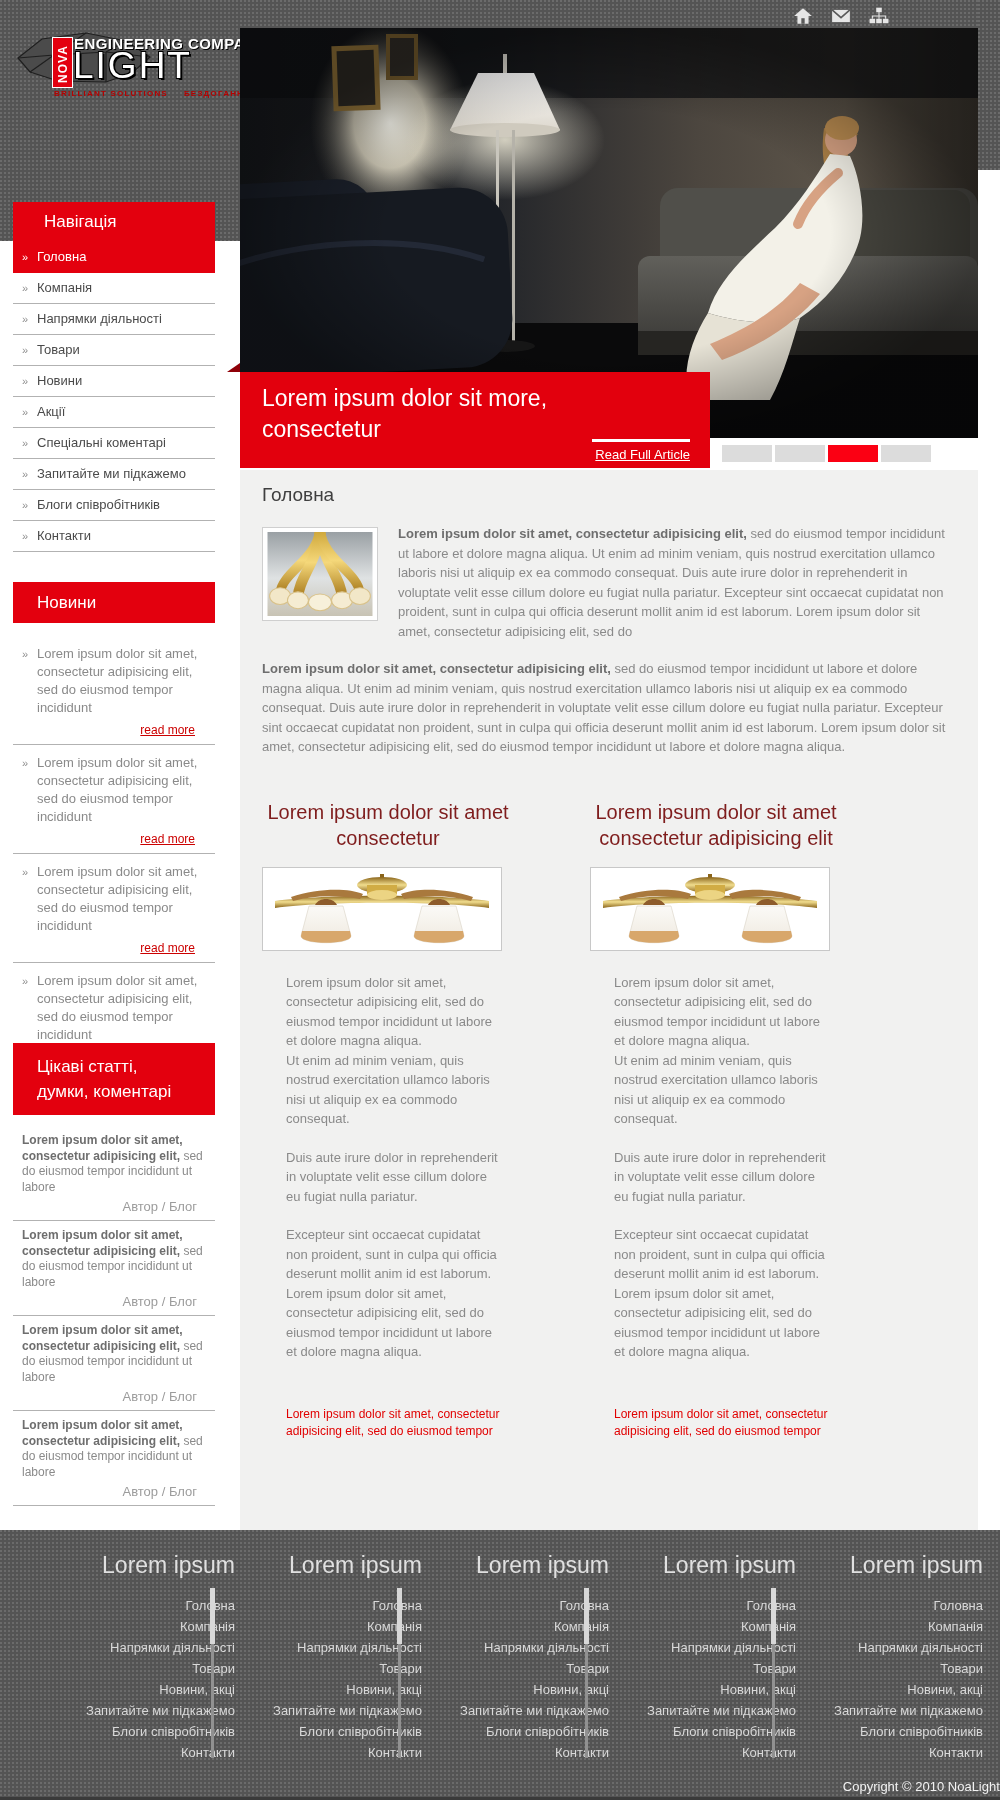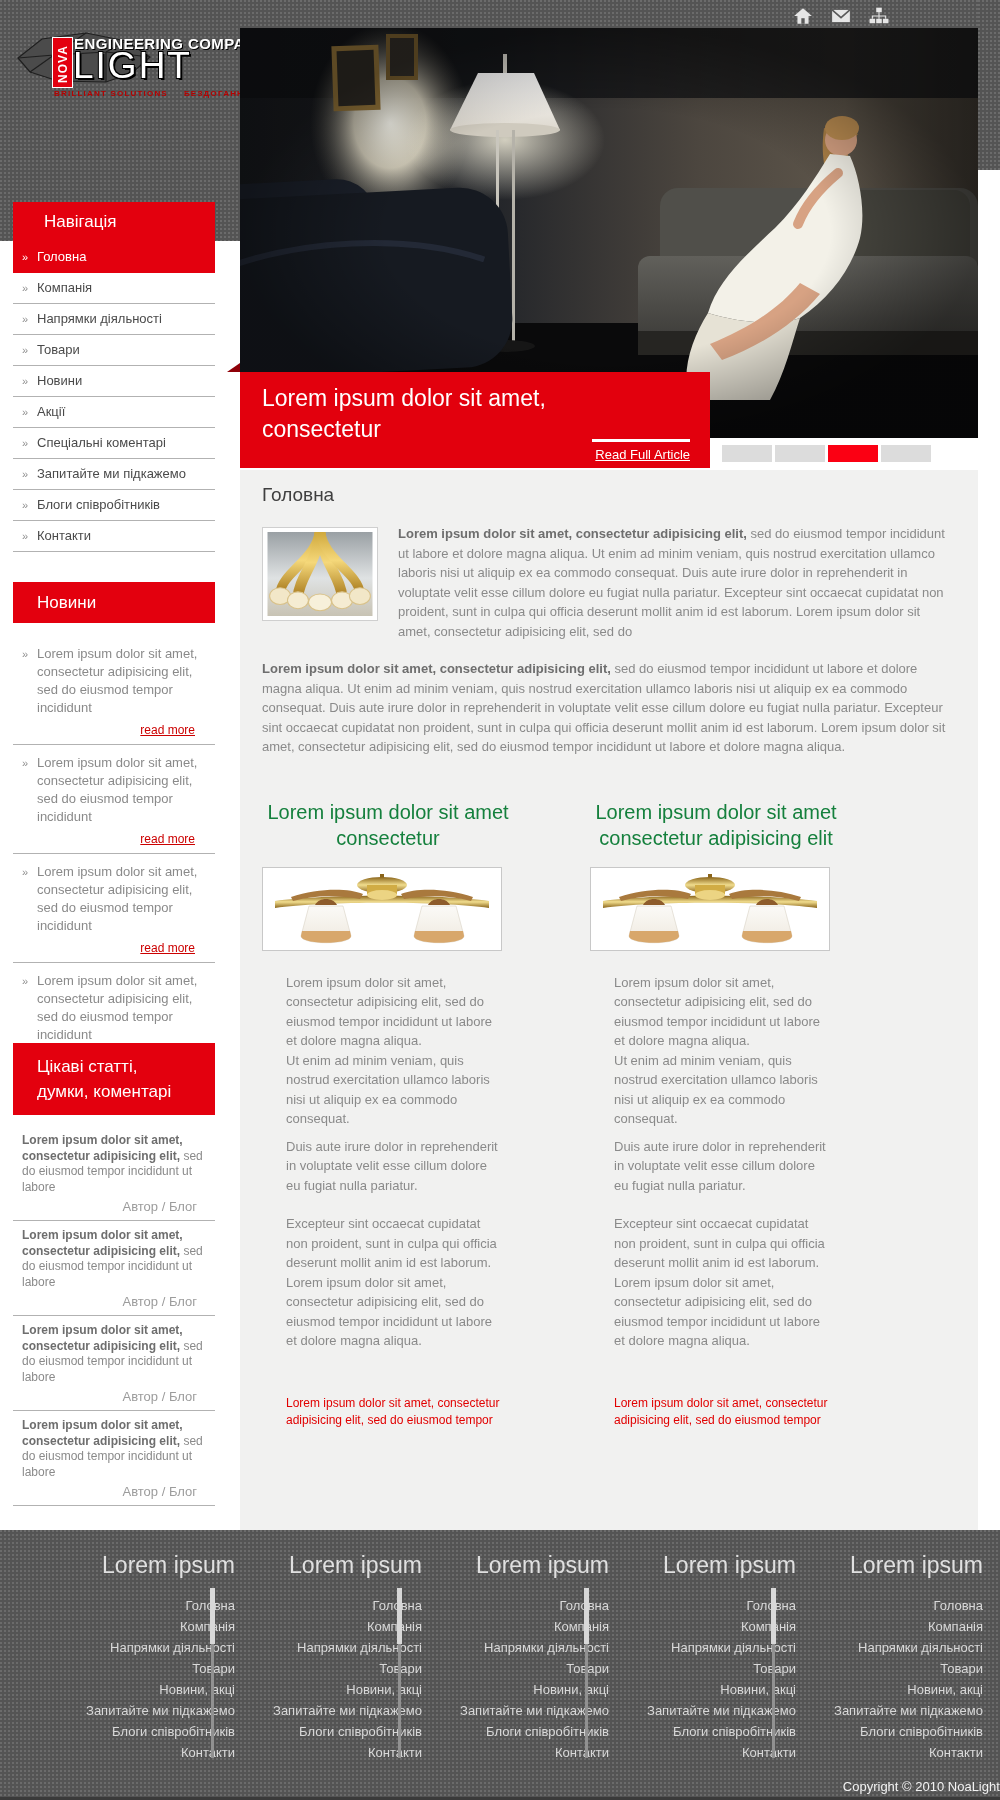--- a/index.html
+++ b/index.html
@@ -52,25 +52,25 @@
   .panel-inner { padding:14px 22px 0 22px; }
   .page-title { font-size:19px; font-weight:normal; color:#3f3f3f; margin-bottom:18px; }
   .intro-row { position:relative; min-height:100px; }
   .thumb { position:absolute; left:0; top:3px; width:116px; height:94px; background:#fff; border:1px solid #cfcfcf; padding:4px; }
   .intro-text { margin-left:136px; font-size:13px; line-height:19.5px; color:#8a8a8a; }
   .btxt { font-weight:bold; color:#6e6e6e; }
   .para2 { margin-top:18px; font-size:13px; line-height:19.5px; color:#8a8a8a; }
 
   .cols { display:flex; margin-top:42px; }
   .col { width:328px; }
-  .col h3 { width:252px; text-align:center; color:#15803d; font-size:20px; line-height:26px; font-weight:normal; margin-bottom:16px; }
+  .col h3 { width:252px; text-align:center; color:#7f1d1d; font-size:20px; line-height:26px; font-weight:normal; margin-bottom:16px; }
   .product { width:240px; height:84px; background:#fff; border:1px solid #c8c8c8; margin-bottom:22px; }
   .col p { width:212px; margin-left:24px; font-size:13px; line-height:19.5px; color:#8a8a8a; }
   .col p.pa { margin-bottom:0; }
-  .col p.pb { margin-bottom:8px; }
+  .col p.pb { margin-bottom:19px; }
   .col p.pc { margin-bottom:19px; }
   .col-link { display:block; width:220px; margin:44px 0 0 24px; color:#e10000; font-size:12px; line-height:17px; text-decoration:none; cursor:pointer; }
 
   
   .side-title { position:absolute; left:13px; width:202px; background:#e3000e; color:#fff; font-size:17px; }
   .nav-title { top:202px; height:40px; line-height:40px; padding-left:31px; }
   .news-title { top:582px; height:41px; line-height:41px; padding-left:24px; }
   .art-title { top:1043px; height:72px; padding:11px 0 0 24px; line-height:25px; }
 
   .menu { position:absolute; left:13px; top:242px; width:202px; list-style:none; }
@@ -214,21 +214,21 @@
       <path d="M468,285 C452,310 440,345 450,372 L530,372 C545,345 552,315 560,290 C540,298 500,295 468,285 Z" fill="#e6e2d5"></path>
       <path d="M560,255 C538,282 505,302 470,316 L482,332 C520,318 556,295 580,266 Z" fill="#d7a283"></path>
       <path d="M598,145 C580,160 565,178 558,196" stroke="#d7a283" stroke-width="10" fill="none" stroke-linecap="round"></path>
       <rect width="738" height="410" fill="url(#vign)"></rect>
     </svg>
   </div>
 
   <div class="banner-fold"></div>
   <div class="banner">
     <h2>
-      <span>Lorem ipsum dolor sit amet,</span><br>
+      <span>Lorem ipsum dolor sit more,</span><br>
       <span>consectetur</span>
     </h2>
     <div class="read-wrap">
       <div class="read-line"></div>
       <a class="read-link">Read Full Article</a>
     </div>
   </div>
 
   <div class="pager">
     <span class="pg"></span>

